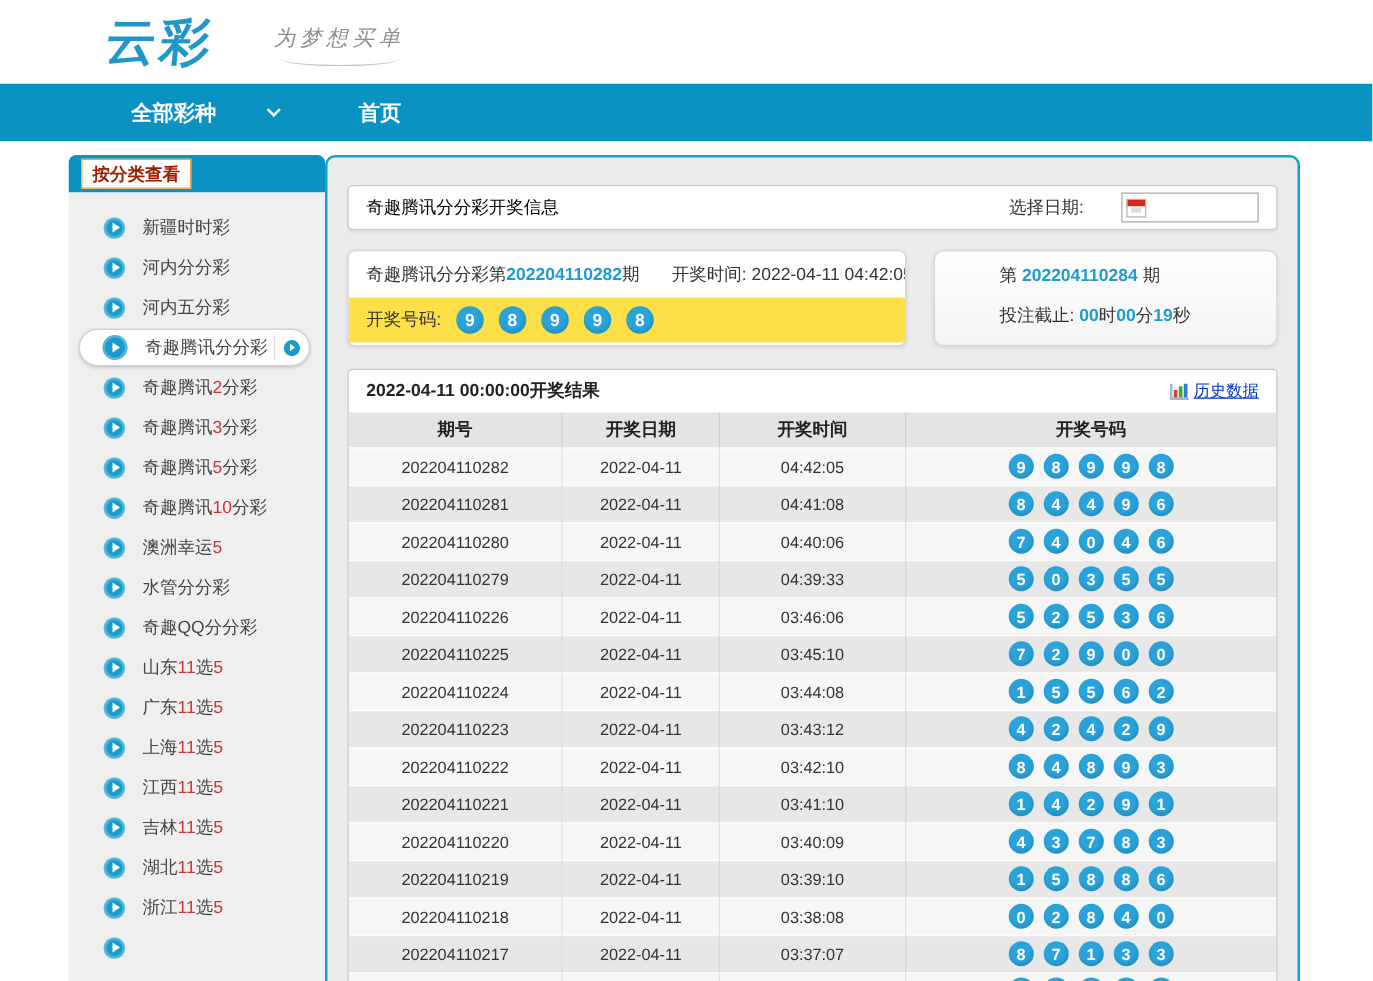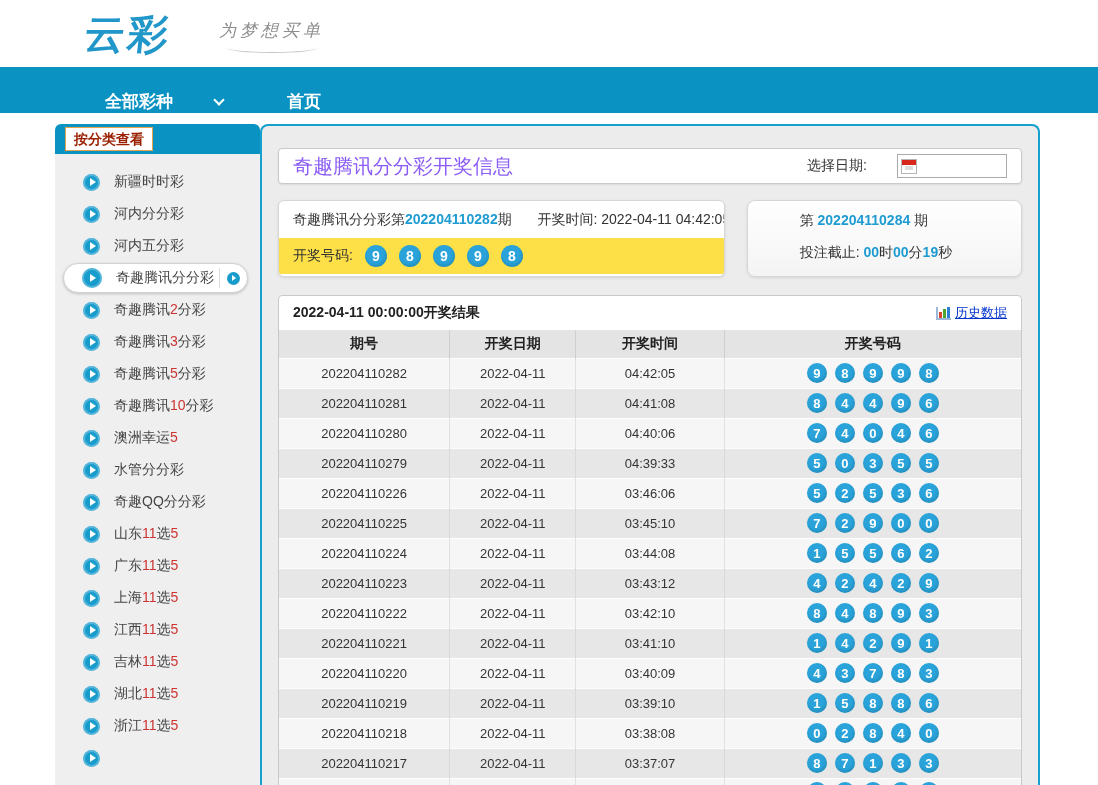--- a/index.html
+++ b/index.html
@@ -15,21 +15,21 @@
   
   .hdr{height:67px;display:flex;align-items:center;background:#fff;}
   .logo{margin-left:85px;font-size:40px;font-weight:bold;color:#2196c9;
     transform:skewX(-6deg);letter-spacing:3px;line-height:1;}
   .tag-wrap{margin-left:48px;margin-top:4px;display:flex;flex-direction:column;}
   .tagline{font-size:17px;color:#8d8d8d;font-style:italic;letter-spacing:4px;
     font-family:"DejaVu Serif", serif;}
   .tag-arc{width:92px;height:11px;border-bottom:1px solid #c2c2c2;
     border-radius:50%;margin:0 auto;}
   
-  .nav{height:46px;background:var(--accent);display:flex;align-items:flex-end;color:#fff;}
+  .nav{height:46px;background:var(--accent);display:flex;align-items:center;color:#fff;}
   .nav-item{font-size:17px;font-weight:bold;cursor:pointer;display:flex;align-items:center;}
   .nav-item.first{margin-left:105px;}
   .chev{display:inline-block;width:8px;height:8px;border-right:2px solid #fff;
     border-bottom:2px solid #fff;transform:rotate(45deg);margin-left:42px;margin-top:-4px;}
   .nav-item.home{margin-left:64px;}
   
   .content{display:flex;margin:11px 58px 0 55px;height:663px;}
   
   .sidebar{width:205px;display:flex;flex-direction:column;flex-shrink:0;}
   .side-hd{height:30px;background:var(--accent);border-radius:6px 6px 0 0;
@@ -54,21 +54,21 @@
   .dot-icon{width:13px;height:13px;border-radius:50%;background:#189ccc;
     display:flex;align-items:center;justify-content:center;}
   .dot-icon::after{content:"";border-left:4px solid #fff;
     border-top:3px solid transparent;border-bottom:3px solid transparent;margin-left:1px;}
   
   .main{flex:1;background:#ececec;border:2px solid #16a0cd;border-bottom:none;
     border-radius:8px 8px 0 0;margin-left:0;padding:22px 16px;overflow:hidden;}
   .card{background:#fff;border:1px solid #c9c9c9;border-radius:4px;}
   .info-bar{height:36px;display:flex;align-items:center;justify-content:space-between;
     padding:0 14px;margin-bottom:16px;box-shadow:0 1px 2px rgba(0,0,0,.08);}
-  .page-title{font-size:20px;color:#8b5cf6;text-align:center;}
+  .page-title{font-size:14px;color:#000000;text-align:center;}
   .date-area{display:flex;align-items:center;gap:24px;}
   .date-label{font-size:14px;color:#333;margin-right:6px;}
   .date-box{width:110px;height:24px;background:#fff;border:1px solid #aaa;
     display:flex;align-items:center;padding:0 3px;}
   .cal-icon{width:16px;height:15px;border:1px solid #b5b5b5;background:#fff;
     position:relative;flex-shrink:0;cursor:pointer;}
   .cal-icon::before{content:"";position:absolute;left:0;right:0;top:0;height:5px;background:#d8261c;}
   .cal-icon::after{content:"";position:absolute;left:3px;right:3px;bottom:3px;height:4px;background:#dcdcdc;}
   .date-input{border:none;outline:none;flex:1;min-width:0;font-size:12px;background:transparent;}
   

